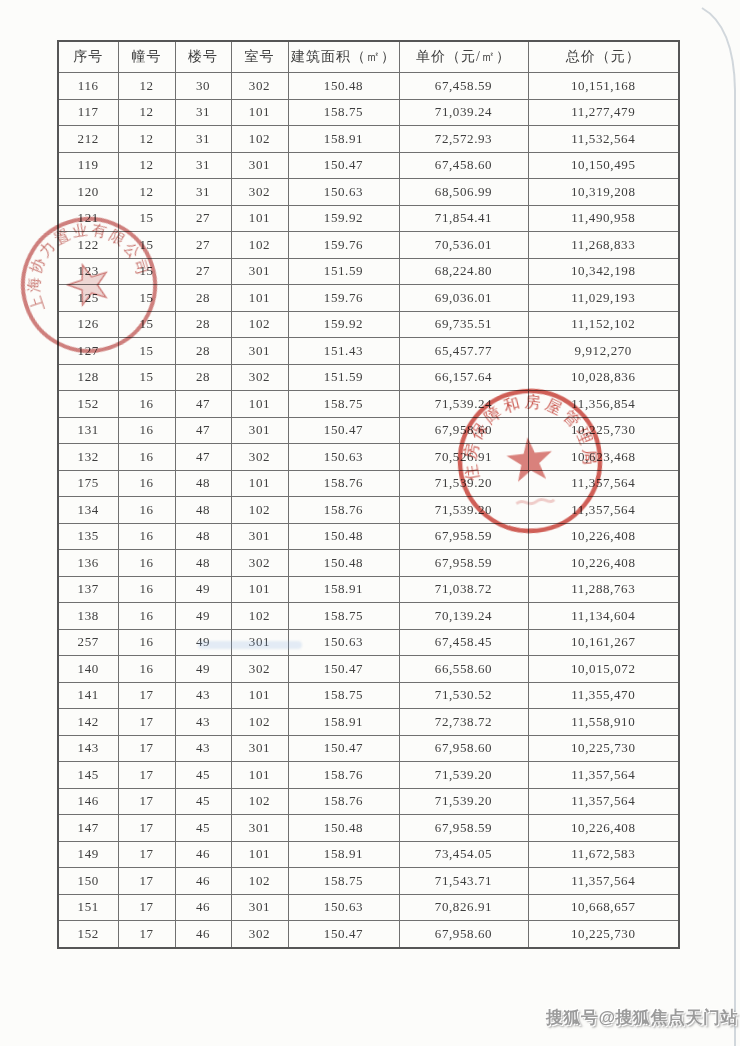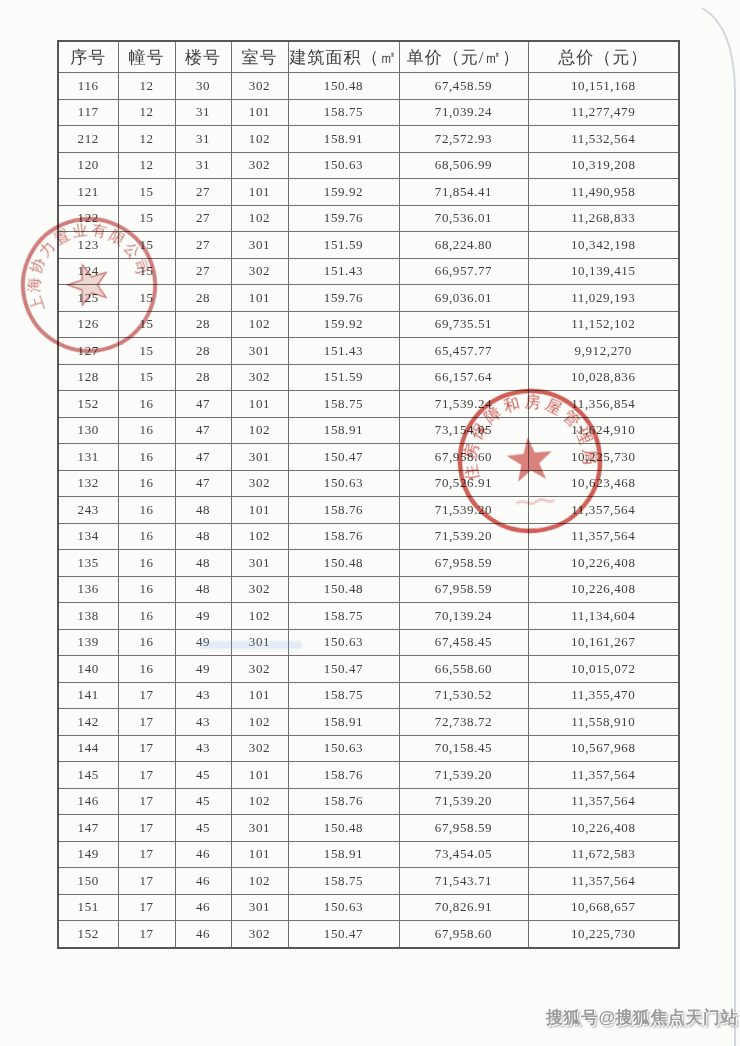--- a/index.html
+++ b/index.html
@@ -12,21 +12,21 @@
   table.price{
     position:absolute;left:57px;top:40px;width:621px;
     border-collapse:collapse;table-layout:fixed;
     color:#3e3e3e;border:2px solid #565656;
   }
   table.price th, table.price td{
     border:1px solid #707070;
     text-align:center;vertical-align:middle;
     font-weight:normal;white-space:nowrap;overflow:hidden;
   }
-  table.price th{height:28px;font-size:17px;letter-spacing:1px}
+  table.price th{height:28px;font-size:14px;letter-spacing:1px}
   table.price td{height:23.5px;font-size:13px;letter-spacing:.6px}
   
   .stamp{position:absolute;mix-blend-mode:multiply;filter:blur(.45px)}
   .stamp-company{left:14px;top:210px;transform:rotate(-18deg);opacity:.72}
   .stamp-gov{left:450px;top:381px;transform:rotate(-6deg);opacity:.88}
   
   .watermark{
     position:absolute;top:1006px;right:2px;
     font-size:17px;font-weight:bold;letter-spacing:.5px;
     color:#9b9b9b;
@@ -90,20 +90,29 @@
       <tr>
         <td>212</td>
         <td>12</td>
         <td>31</td>
         <td>102</td>
         <td>158.91</td>
         <td>72,572.93</td>
         <td>11,532,564</td>
       </tr>
       <tr>
+        <td>119</td>
+        <td>12</td>
+        <td>31</td>
+        <td>301</td>
+        <td>150.47</td>
+        <td>67,458.60</td>
+        <td>10,150,495</td>
+      </tr>
+      <tr>
         <td>120</td>
         <td>12</td>
         <td>31</td>
         <td>302</td>
         <td>150.63</td>
         <td>68,506.99</td>
         <td>10,319,208</td>
       </tr>
       <tr>
         <td>121</td>
@@ -126,29 +135,20 @@
       <tr>
         <td>123</td>
         <td>15</td>
         <td>27</td>
         <td>301</td>
         <td>151.59</td>
         <td>68,224.80</td>
         <td>10,342,198</td>
       </tr>
       <tr>
-        <td>124</td>
-        <td>15</td>
-        <td>27</td>
-        <td>302</td>
-        <td>151.43</td>
-        <td>66,957.77</td>
-        <td>10,139,415</td>
-      </tr>
-      <tr>
         <td>125</td>
         <td>15</td>
         <td>28</td>
         <td>101</td>
         <td>159.76</td>
         <td>69,036.01</td>
         <td>11,029,193</td>
       </tr>
       <tr>
         <td>126</td>
@@ -180,48 +180,39 @@
       <tr>
         <td>152</td>
         <td>16</td>
         <td>47</td>
         <td>101</td>
         <td>158.75</td>
         <td>71,539.24</td>
         <td>11,356,854</td>
       </tr>
       <tr>
-        <td>130</td>
-        <td>16</td>
-        <td>47</td>
-        <td>102</td>
-        <td>158.91</td>
-        <td>73,154.05</td>
-        <td>11,624,910</td>
-      </tr>
-      <tr>
         <td>131</td>
         <td>16</td>
         <td>47</td>
         <td>301</td>
         <td>150.47</td>
         <td>67,958.60</td>
         <td>10,225,730</td>
       </tr>
       <tr>
         <td>132</td>
         <td>16</td>
         <td>47</td>
         <td>302</td>
         <td>150.63</td>
         <td>70,526.91</td>
         <td>10,623,468</td>
       </tr>
       <tr>
-        <td>243</td>
+        <td>175</td>
         <td>16</td>
         <td>48</td>
         <td>101</td>
         <td>158.76</td>
         <td>71,539.20</td>
         <td>11,357,564</td>
       </tr>
       <tr>
         <td>134</td>
         <td>16</td>
@@ -243,30 +234,39 @@
       <tr>
         <td>136</td>
         <td>16</td>
         <td>48</td>
         <td>302</td>
         <td>150.48</td>
         <td>67,958.59</td>
         <td>10,226,408</td>
       </tr>
       <tr>
+        <td>137</td>
+        <td>16</td>
+        <td>49</td>
+        <td>101</td>
+        <td>158.91</td>
+        <td>71,038.72</td>
+        <td>11,288,763</td>
+      </tr>
+      <tr>
         <td>138</td>
         <td>16</td>
         <td>49</td>
         <td>102</td>
         <td>158.75</td>
         <td>70,139.24</td>
         <td>11,134,604</td>
       </tr>
       <tr>
-        <td>139</td>
+        <td>257</td>
         <td>16</td>
         <td>49</td>
         <td>301</td>
         <td>150.63</td>
         <td>67,458.45</td>
         <td>10,161,267</td>
       </tr>
       <tr>
         <td>140</td>
         <td>16</td>
@@ -288,27 +288,27 @@
       <tr>
         <td>142</td>
         <td>17</td>
         <td>43</td>
         <td>102</td>
         <td>158.91</td>
         <td>72,738.72</td>
         <td>11,558,910</td>
       </tr>
       <tr>
-        <td>144</td>
+        <td>143</td>
         <td>17</td>
         <td>43</td>
-        <td>302</td>
-        <td>150.63</td>
-        <td>70,158.45</td>
-        <td>10,567,968</td>
+        <td>301</td>
+        <td>150.47</td>
+        <td>67,958.60</td>
+        <td>10,225,730</td>
       </tr>
       <tr>
         <td>145</td>
         <td>17</td>
         <td>45</td>
         <td>101</td>
         <td>158.76</td>
         <td>71,539.20</td>
         <td>11,357,564</td>
       </tr>

